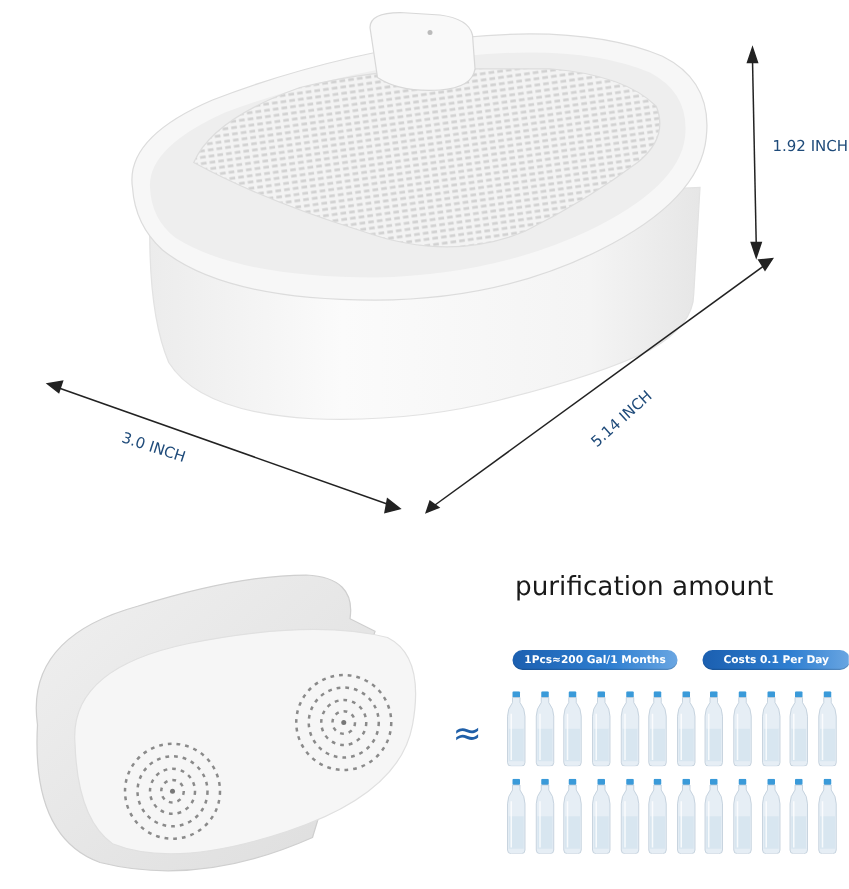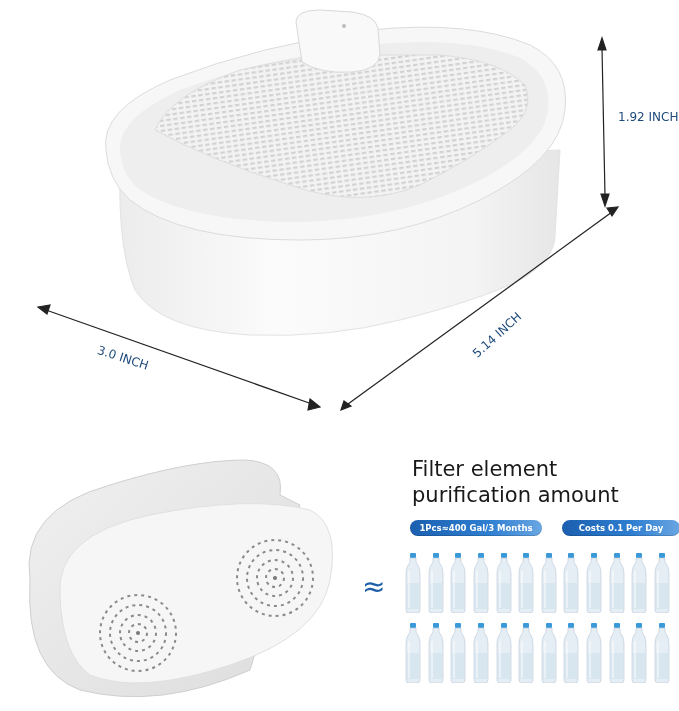--- a/index.html
+++ b/index.html
@@ -77,25 +77,24 @@
       <circle cx="275" cy="138" r="18"></circle>
       <circle cx="275" cy="138" r="9"></circle>
   </g>
   <circle cx="138" cy="193" r="2" fill="#777"></circle>
     <circle cx="275" cy="138" r="2" fill="#777"></circle>
 </svg>
 
 <div class="approx">≈</div>
 
 <div class="title">
-  <div>Filter element</div>
   <div>purification amount</div>
 </div>
 
-<div class="pill" style="left:410px;width:132px;">1Pcs≈400 Gal/3 Months</div>
+<div class="pill" style="left:410px;width:132px;">1Pcs≈200 Gal/1 Months</div>
 <div class="pill" style="left:562px;width:118px;">Costs 0.1 Per Day</div>
 
 <div class="bottles">
   <div class="bottle-row" id="row1">
       <div class="bottle"><svg width="16" height="60" viewBox="0 0 16 60">
           <rect x="5" y="0" width="6" height="5" rx="1" fill="#3a9ad9"></rect>
           <path d="M5 5 L11 5 L11 9 Q15 14 15 20 L15 57 Q15 60 12 60 L4 60 Q1 60 1 57 L1 20 Q1 14 5 9 Z" fill="#e6eef5" stroke="#b9c8d6" stroke-width="0.6"></path>
           <rect x="2" y="30" width="12" height="26" fill="#d5e3ef" opacity="0.8"></rect>
           <line x1="4" y1="18" x2="4" y2="55" stroke="#ffffff" stroke-width="1.2" opacity="0.8"></line>
         </svg></div>

